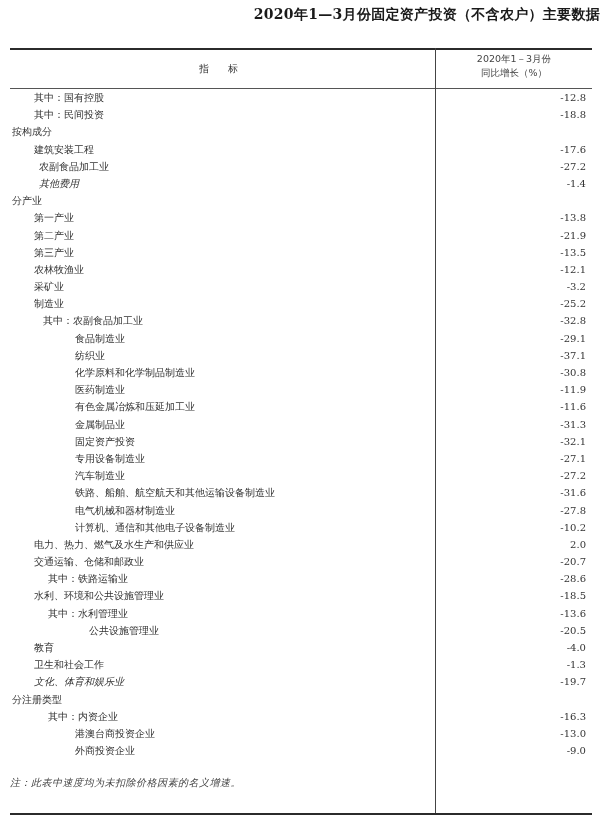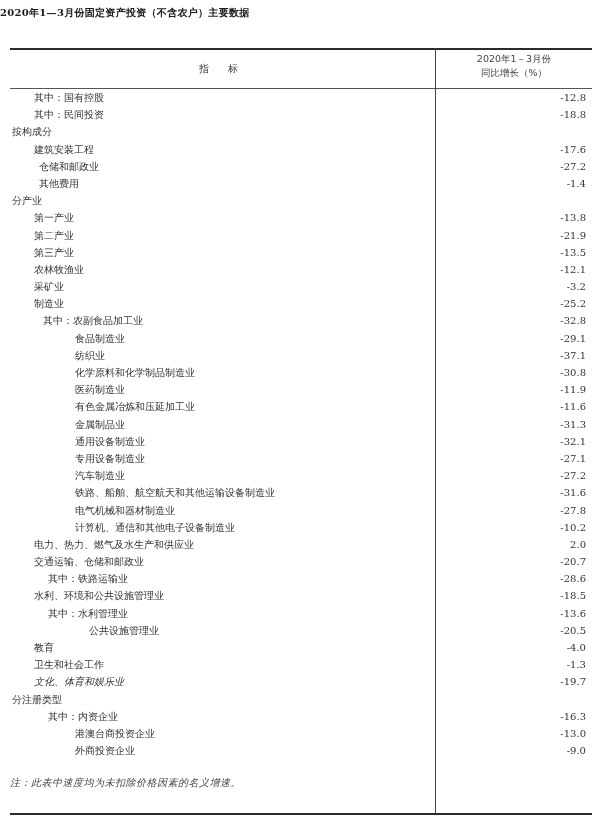--- a/index.html
+++ b/index.html
@@ -1,17 +1,17 @@
 <!DOCTYPE html>
 <html><head>
 <meta charset="utf-8">
 <style>
   html, body { margin:0; padding:0; background:#ffffff; }
   body { width:600px; height:830px; position:relative; overflow:hidden; font-family:"DejaVu Sans", sans-serif; color:#2a2a2a; }
-  .title { position:absolute; top:6px; left:0; width:600px; text-align:left; font-family:"DejaVu Serif", serif; font-weight:bold; font-size:10px; color:#1a1a1a; letter-spacing:0.3px; }
+  .title { position:absolute; top:6px; left:0; width:600px; text-align:right; font-family:"DejaVu Serif", serif; font-weight:bold; font-size:14px; color:#1a1a1a; letter-spacing:0.3px; }
   .table { position:absolute; left:10px; top:48px; width:582px; }
   .rule-top { position:absolute; left:0; top:0; width:582px; height:2px; background:#2b2b2b; }
   .rule-head { position:absolute; left:0; top:40px; width:582px; height:1px; background:#555; }
   .rule-bottom { position:absolute; left:0; top:765px; width:582px; height:2px; background:#2b2b2b; }
   .vdiv { position:absolute; left:425px; top:0; width:1px; height:766px; background:#444; }
   .head-left { position:absolute; left:0; top:2px; width:425px; height:38px; display:flex; align-items:center; justify-content:center; font-size:10px; letter-spacing:8px; color:#333; }
   .head-right { position:absolute; left:426px; top:4px; width:156px; height:36px; text-align:center; font-size:9.5px; line-height:14px; color:#444; }
   .rows { position:absolute; left:0; top:41px; width:582px; }
   .row { position:relative; height:17.2px; line-height:17.2px; font-size:10px; }
   .row .label { position:absolute; white-space:nowrap; color:#333; }
@@ -43,25 +43,25 @@
       </div>
       <div class="row">
         <span class="label" style="left: 2px;">按构成分</span>
         <span class="value"></span>
       </div>
       <div class="row">
         <span class="label" style="left: 24px;">建筑安装工程</span>
         <span class="value">-17.6</span>
       </div>
       <div class="row">
-        <span class="label" style="left: 29px;">仓储和邮政业</span>
+        <span class="label" style="left: 29px;">农副食品加工业</span>
         <span class="value">-27.2</span>
       </div>
       <div class="row">
-        <span class="label" style="left: 29px;">其他费用</span>
+        <span class="label" style="left: 29px; font-style: italic;">其他费用</span>
         <span class="value">-1.4</span>
       </div>
       <div class="row">
         <span class="label" style="left: 2px;">分产业</span>
         <span class="value"></span>
       </div>
       <div class="row">
         <span class="label" style="left: 24px;">第一产业</span>
         <span class="value">-13.8</span>
       </div>
@@ -107,21 +107,21 @@
       </div>
       <div class="row">
         <span class="label" style="left: 65px;">有色金属冶炼和压延加工业</span>
         <span class="value">-11.6</span>
       </div>
       <div class="row">
         <span class="label" style="left: 65px;">金属制品业</span>
         <span class="value">-31.3</span>
       </div>
       <div class="row">
-        <span class="label" style="left: 65px;">通用设备制造业</span>
+        <span class="label" style="left: 65px;">固定资产投资</span>
         <span class="value">-32.1</span>
       </div>
       <div class="row">
         <span class="label" style="left: 65px;">专用设备制造业</span>
         <span class="value">-27.1</span>
       </div>
       <div class="row">
         <span class="label" style="left: 65px;">汽车制造业</span>
         <span class="value">-27.2</span>
       </div>

